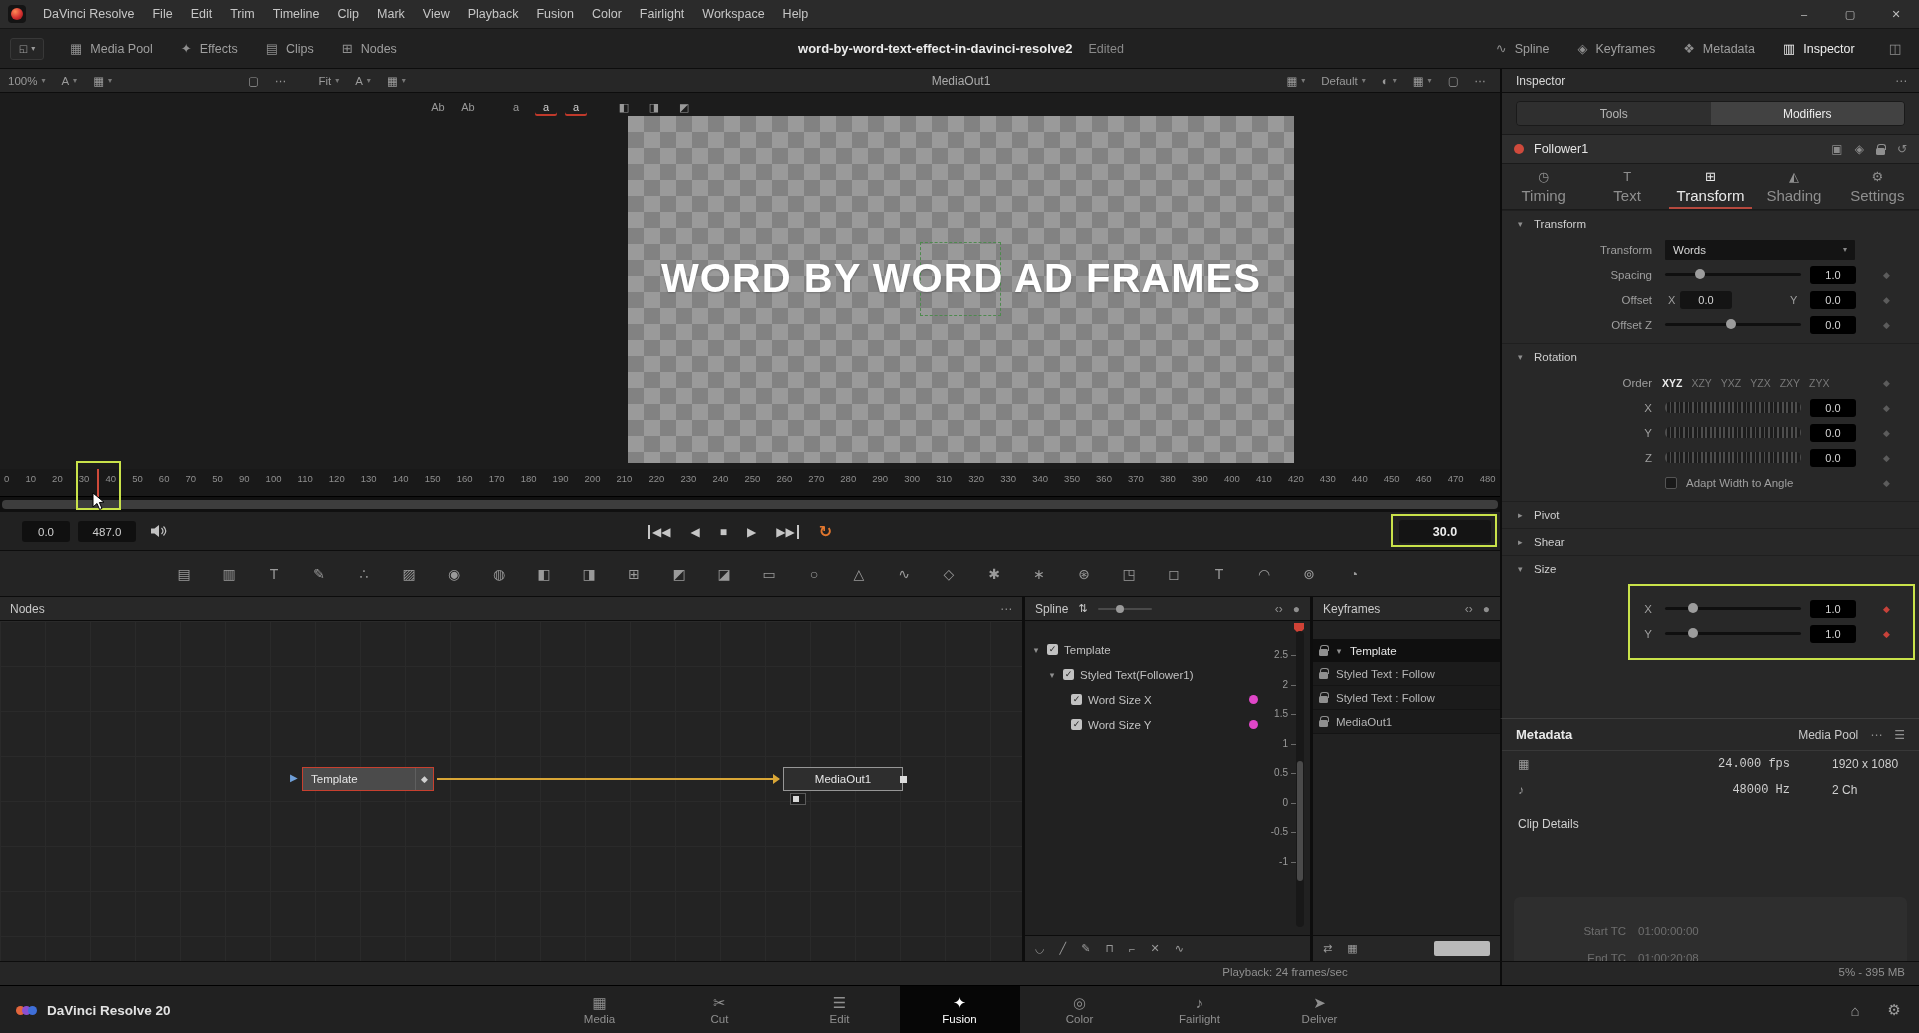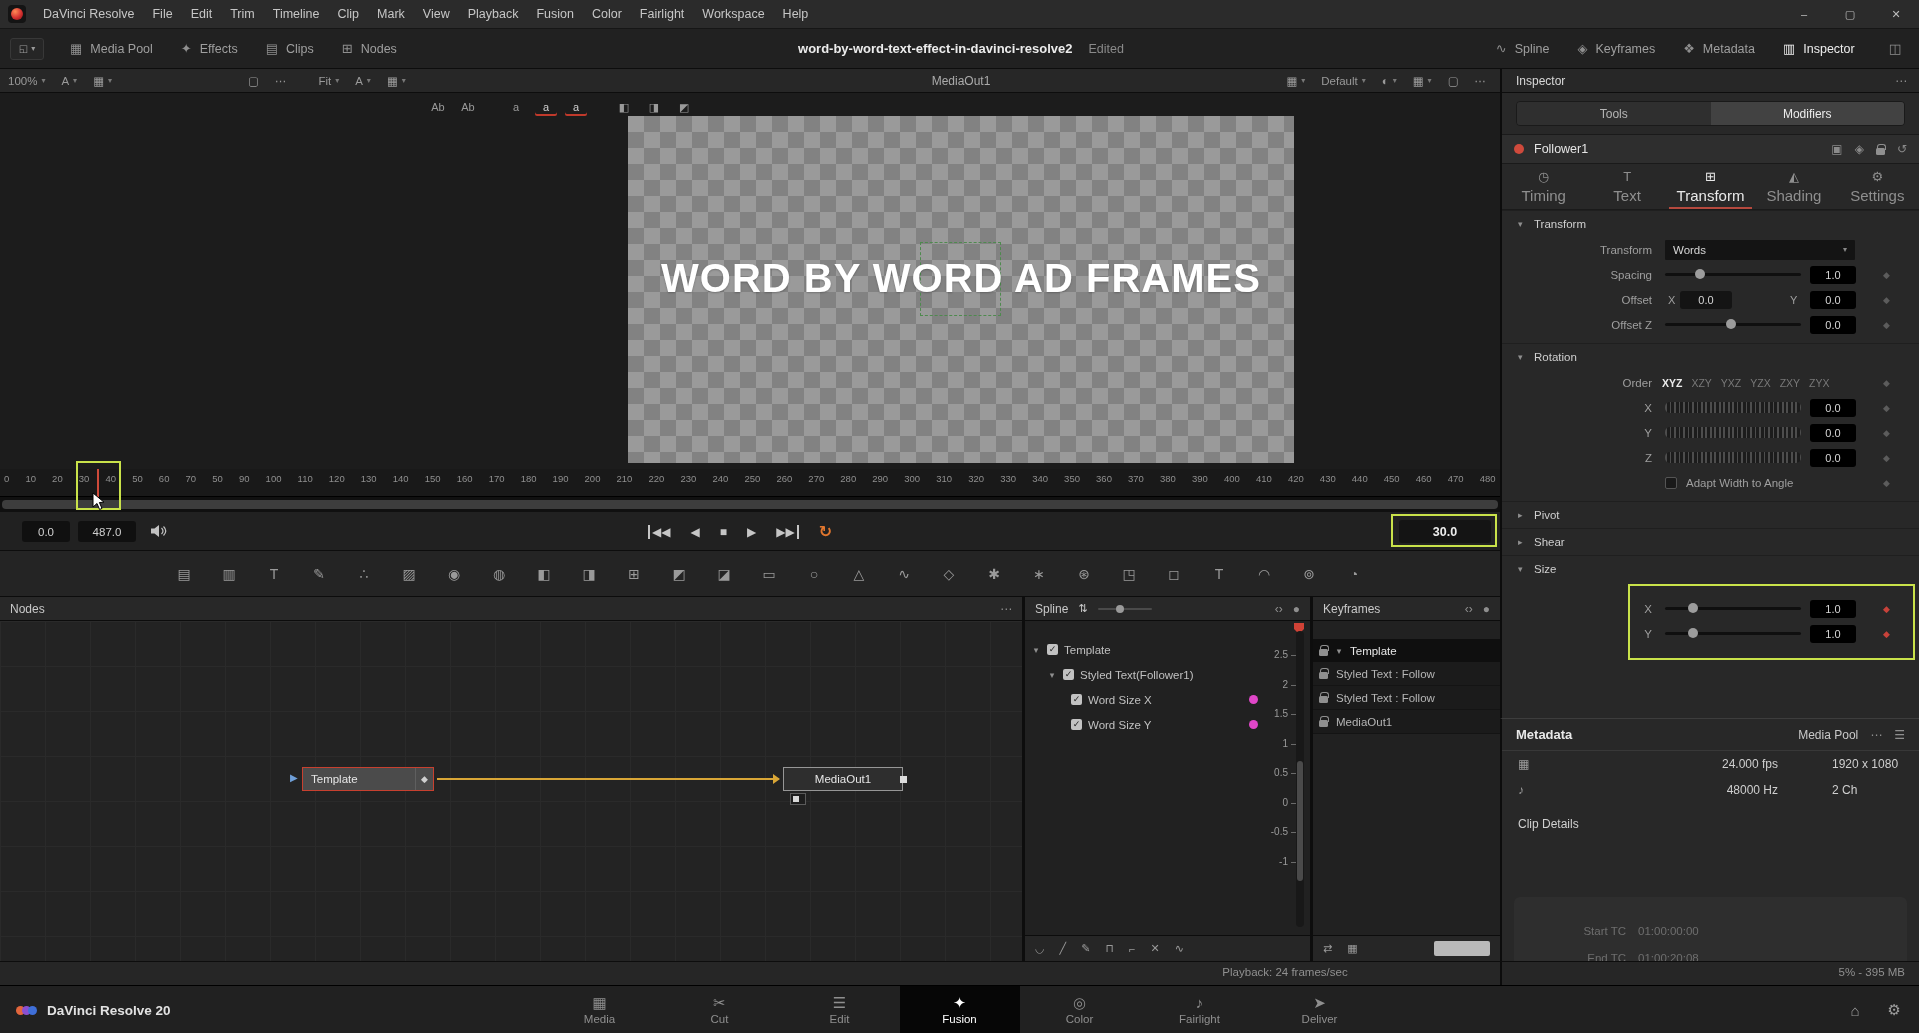--- a/index.html
+++ b/index.html
@@ -148,21 +148,21 @@
   .size-hl{position:absolute;left:126px;right:4px;top:2px;bottom:2px;border:2px solid #c9e24a;pointer-events:none;}
 
   
   #metadata{position:absolute;left:1500px;top:718px;width:419px;height:243px;background:#282828;border-left:2px solid #0c0c0c;border-top:1px solid #3d3d3d;overflow:hidden;}
   .md-header{height:32px;display:flex;align-items:center;padding:0 14px;gap:14px;border-bottom:1px solid #383838;}
   .md-header .t{font-weight:bold;font-size:13px;color:#e8e8e8;}
   .md-header .right{margin-left:auto;display:flex;align-items:center;gap:12px;color:#c9c9c9;font-size:12px;}
   .md-row{position:relative;height:26px;display:flex;align-items:center;padding:0 16px;font-size:12px;color:#cfcfcf;}
   .md-row .rt{margin-left:auto;}
   .md-ico{width:22px;color:#9a9a9a;font-size:12px;}
-  .md-col1{position:absolute;left:152px;width:124px;text-align:right;}
+  .md-col1{position:absolute;left:164px;width:124px;text-align:right;font-family:Liberation Mono, monospace;}
   .md-col2{position:absolute;left:330px;}
   .md-clip{margin:14px 0 0 16px;font-size:12px;color:#d0d0d0;}
   .md-box{position:absolute;left:12px;right:12px;top:178px;height:120px;background:#2e2e2e;border-radius:6px;padding-top:20px;}
   .md-box .brow{position:relative;height:27px;display:flex;align-items:center;font-size:11.5px;color:#6e6e6e;}
   .md-box .bl{position:absolute;left:0;width:112px;text-align:right;}
   .md-box .bv{position:absolute;left:124px;}
 
   
   #statusbar{position:absolute;left:0;top:961px;width:1919px;height:24px;background:#262626;border-top:1px solid #0d0d0d;font-size:11.5px;color:#909090;}
   #statusbar .pb{position:absolute;left:1285px;transform:translateX(-50%);top:4px;}

